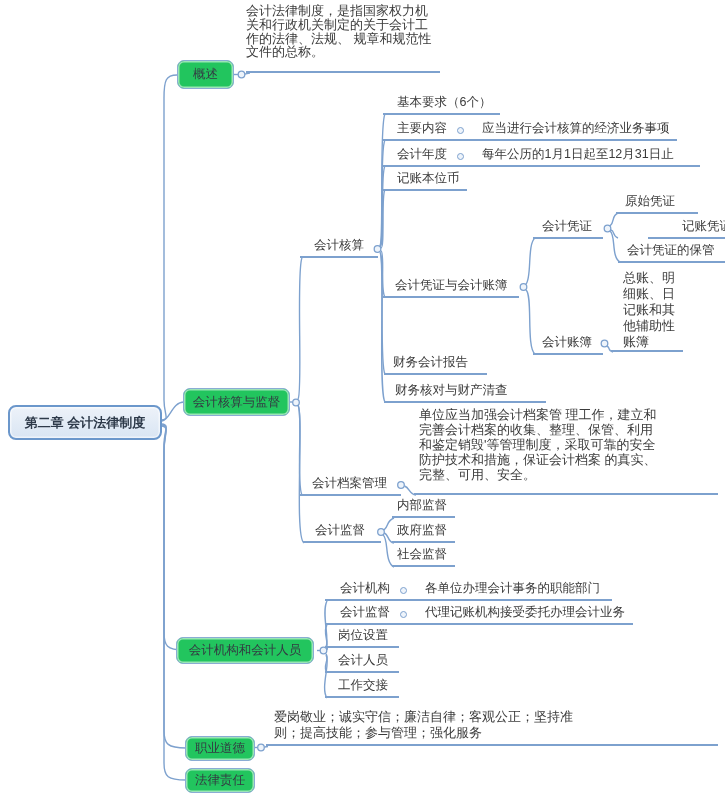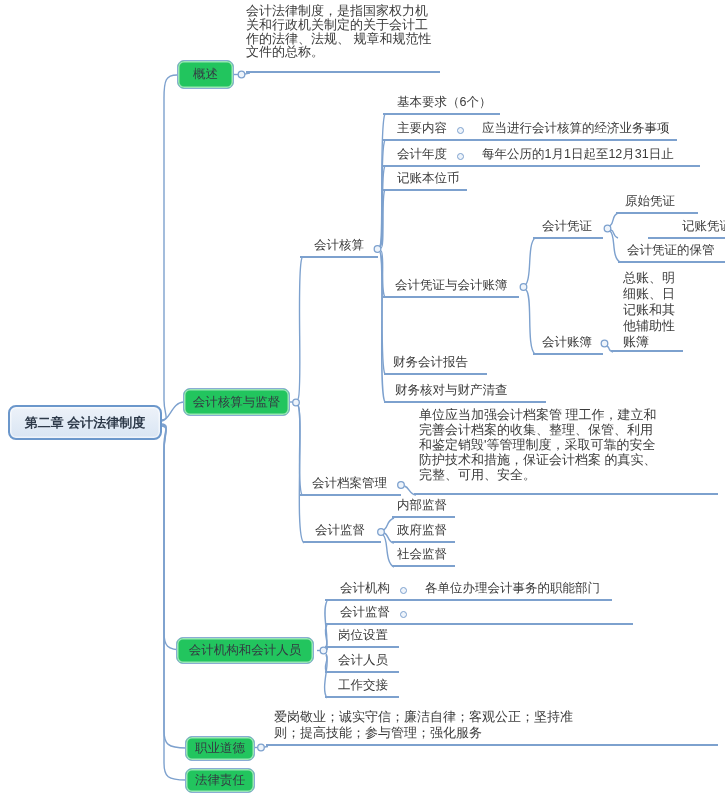--- a/index.html
+++ b/index.html
@@ -189,20 +189,21 @@
   </div>
 
   <div class="row" style="left:325px;top:581px;width:287px;">
     <span class="lbl" style="margin-left:15px;">会计机构</span>
     <span class="ring"></span>
     <span class="nt">各单位办理会计事务的职能部门</span>
   </div>
   <div class="row" style="left:325px;top:605px;width:308px;">
     <span class="lbl" style="margin-left:15px;">会计监督</span>
     <span class="ring"></span>
+    <span class="nt">代理记账机构接受委托办理会计业务</span>
   </div>
   <div class="row" style="left:325px;top:628px;width:74px;">
     <span class="lbl" style="margin-left:13px;">岗位设置</span>
   </div>
   <div class="row" style="left:325px;top:653px;width:74px;">
     <span class="lbl" style="margin-left:13px;">会计人员</span>
   </div>
   <div class="row" style="left:325px;top:678px;width:74px;">
     <span class="lbl" style="margin-left:13px;">工作交接</span>
   </div>

